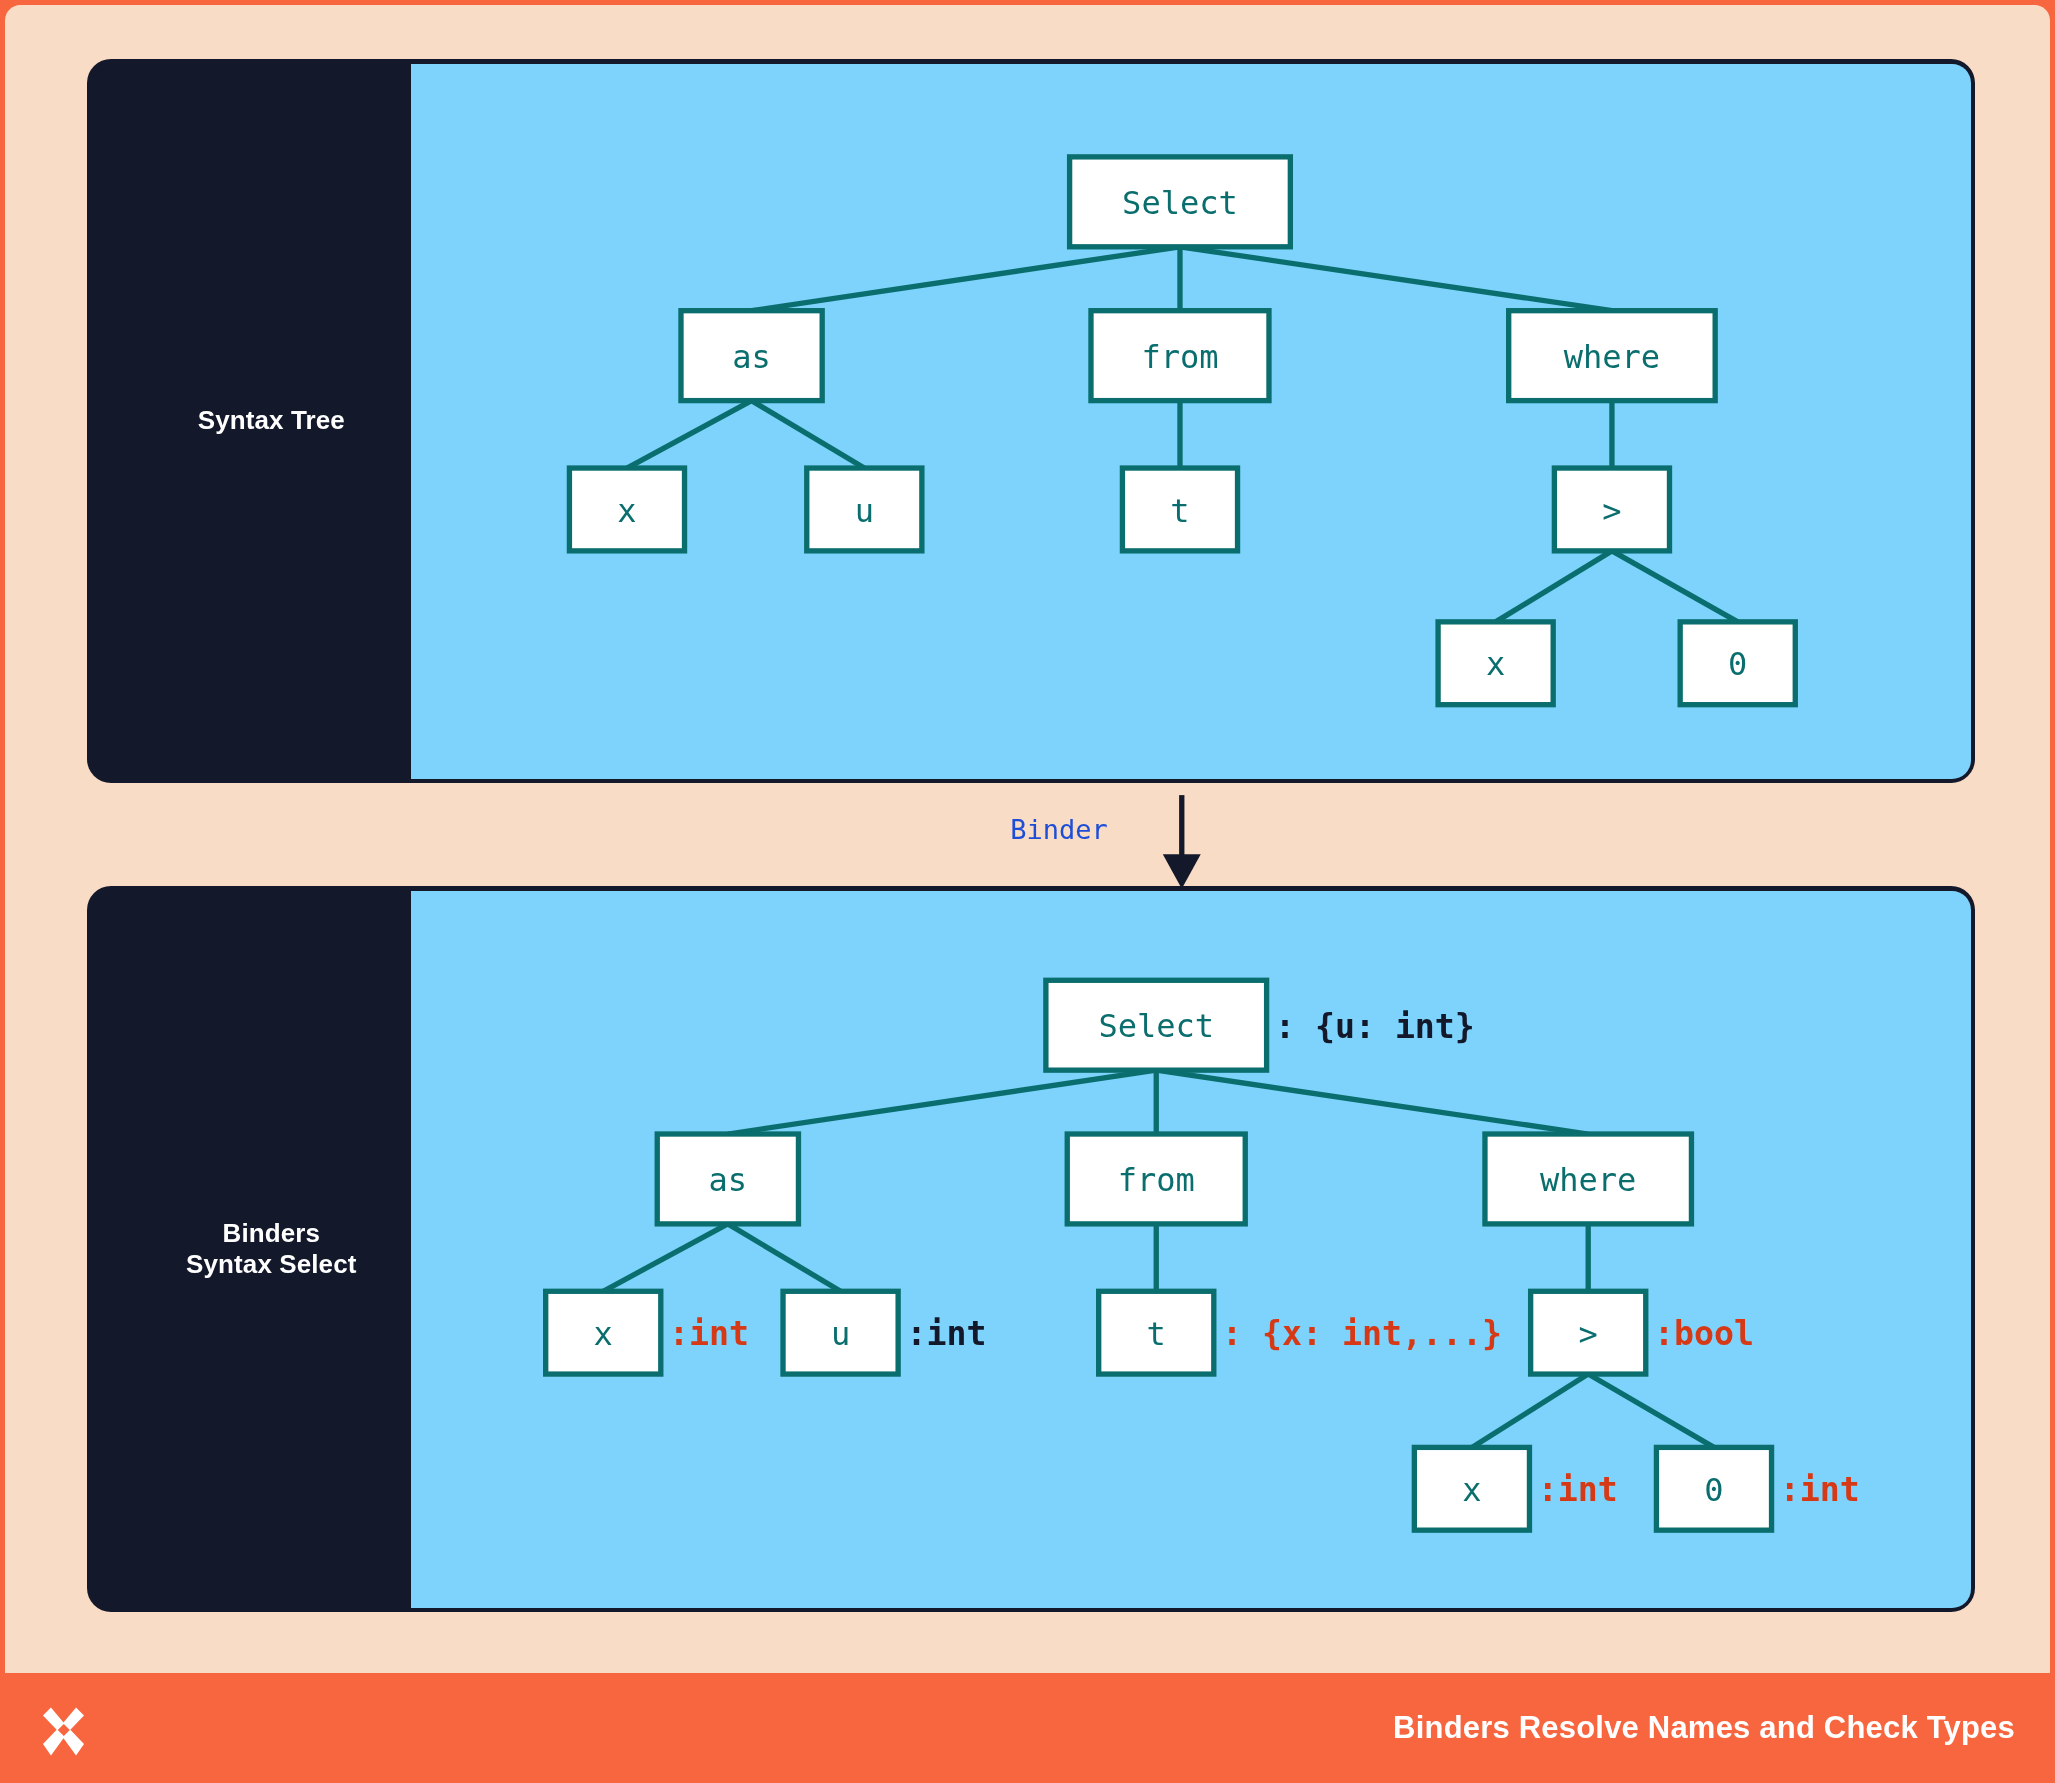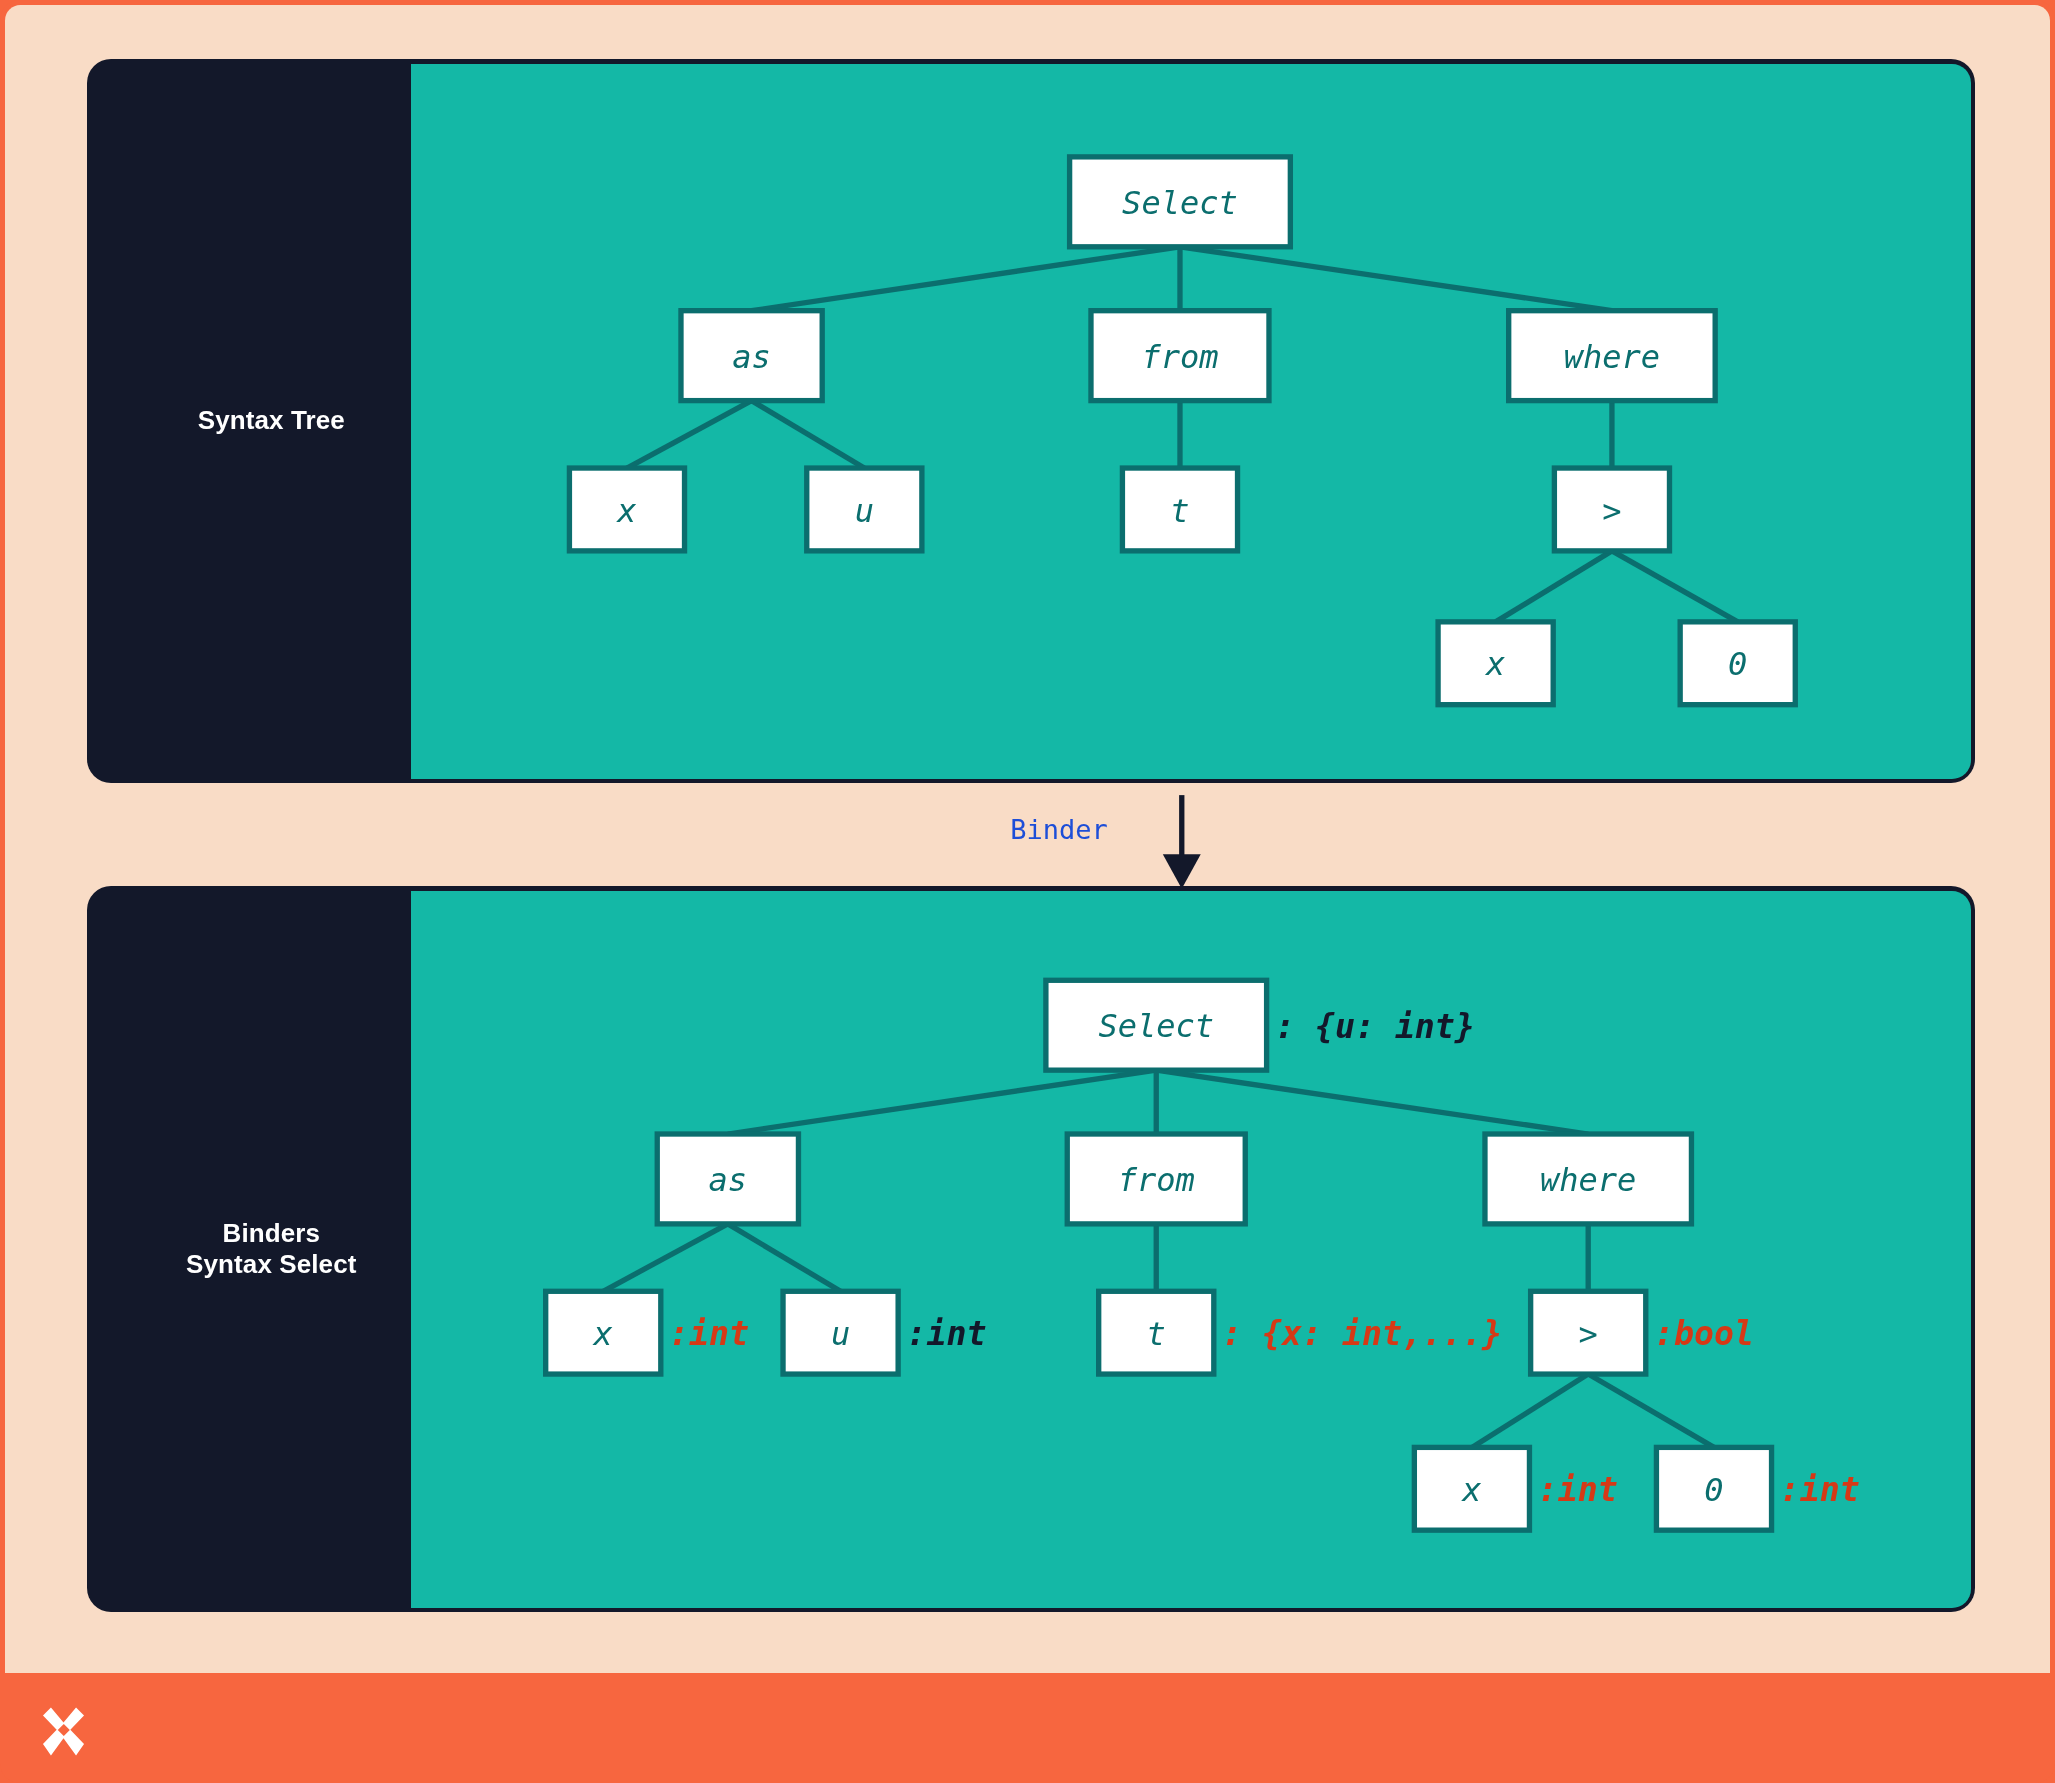--- a/index.html
+++ b/index.html
@@ -37,25 +37,24 @@
   }
   .panel-side-label{
     color:#FFFFFF;
     font-weight:700;
     font-size:26px;
     line-height:1.22;
     letter-spacing:0.1px;
   }
   .panel-canvas{
     position:absolute;left:324px;top:4.7px;right:4.7px;bottom:4.7px;
-    background:#14b8a6;
+    background:#7dd3fc;
     border-top-right-radius:19px;
     border-bottom-right-radius:19px;
     overflow:hidden;
-    font-style:italic;
   }
   
   .tree{position:absolute;left:0;top:0;width:100%;height:100%;}
   .node-rect{fill:#FFFFFF;stroke:#0B6E6E;stroke-width:9;}
   .edge{stroke:#0B6E6E;stroke-width:9;fill:none;}
   .node-text{
     fill:#0B6E6E;
     font-family:"DejaVu Sans Mono","Liberation Mono",monospace;
     font-size:54px;
     text-anchor:middle;
@@ -238,15 +237,16 @@
       </div>
     </div>
 
   </div>
 
   <div class="footer">
     <svg class="footer-logo" viewBox="0 0 100 100">
       <path d="M14 22 L28 8 L50 34 L72 8 L86 22 L62 47 L86 72 L72 92 L50 62 L28 92 L14 72 L38 47 Z" fill="#FFFFFF"></path>
       <rect x="43" y="40" width="15" height="15" transform="rotate(45 50.5 47.5)" fill="#F7663F"></rect>
     </svg>
+    <div class="footer-text">Binders Resolve Names and Check Types</div>
   </div>
 </div>
 
 
 </body></html>

